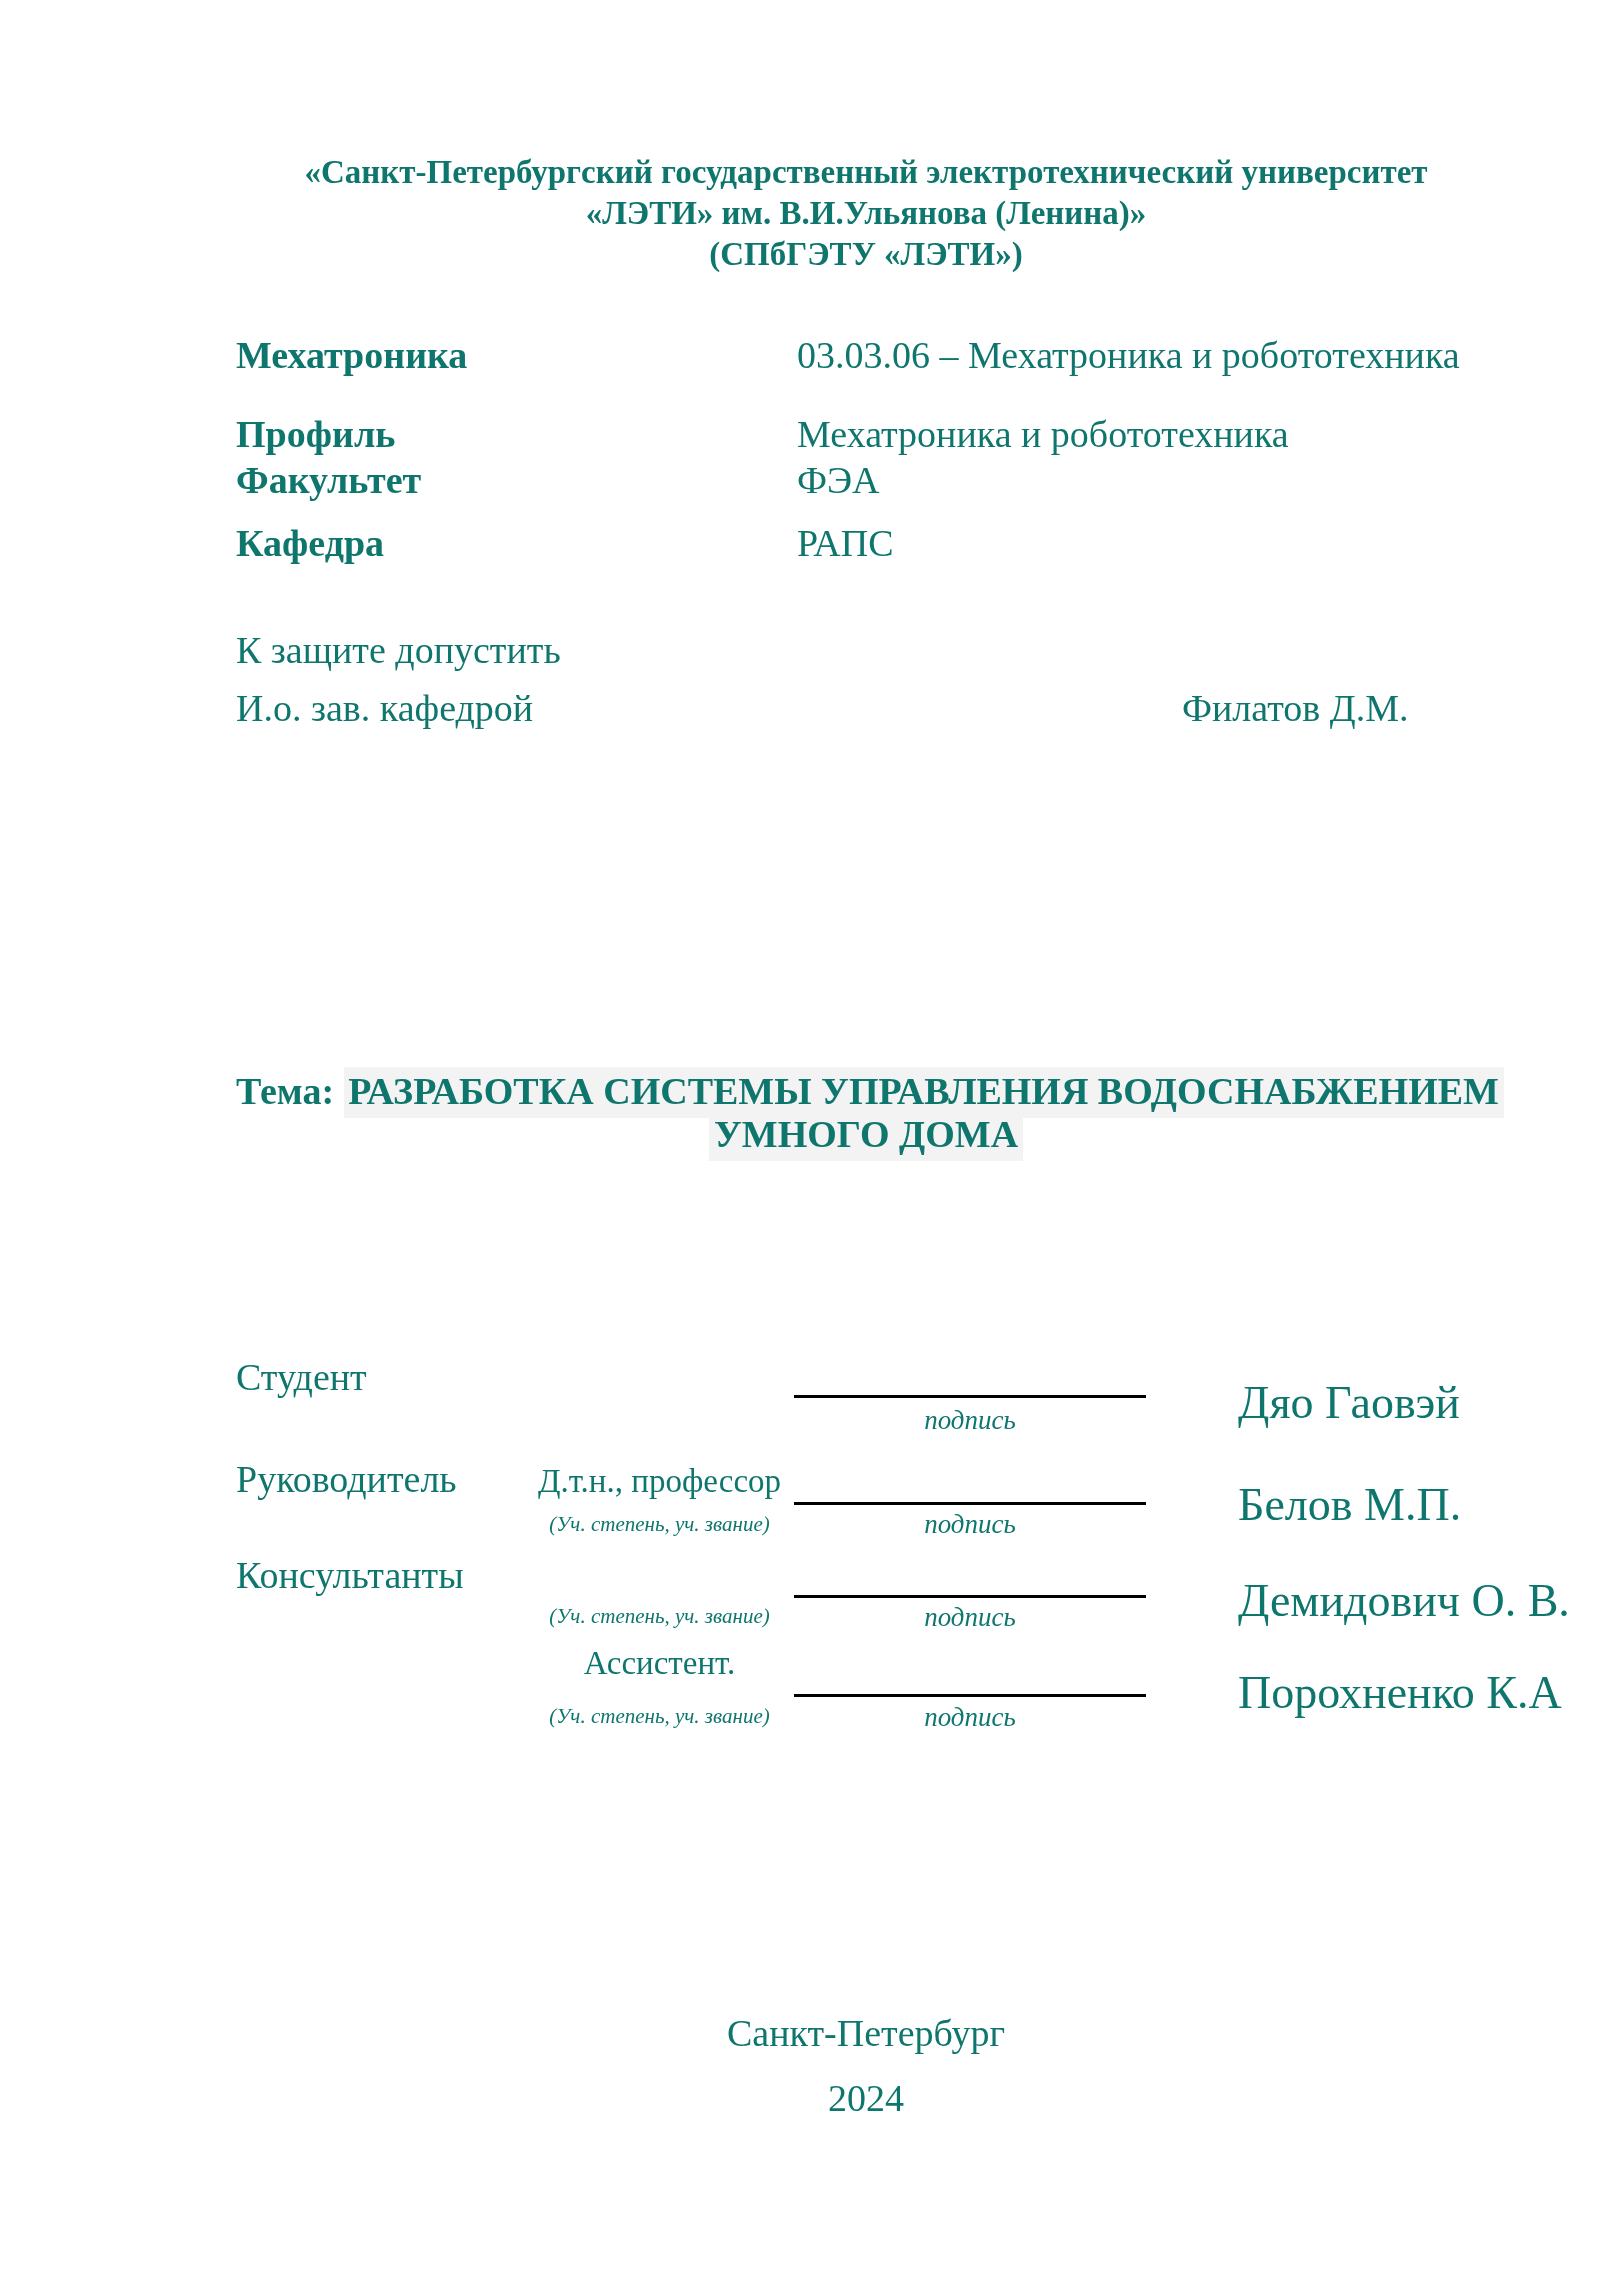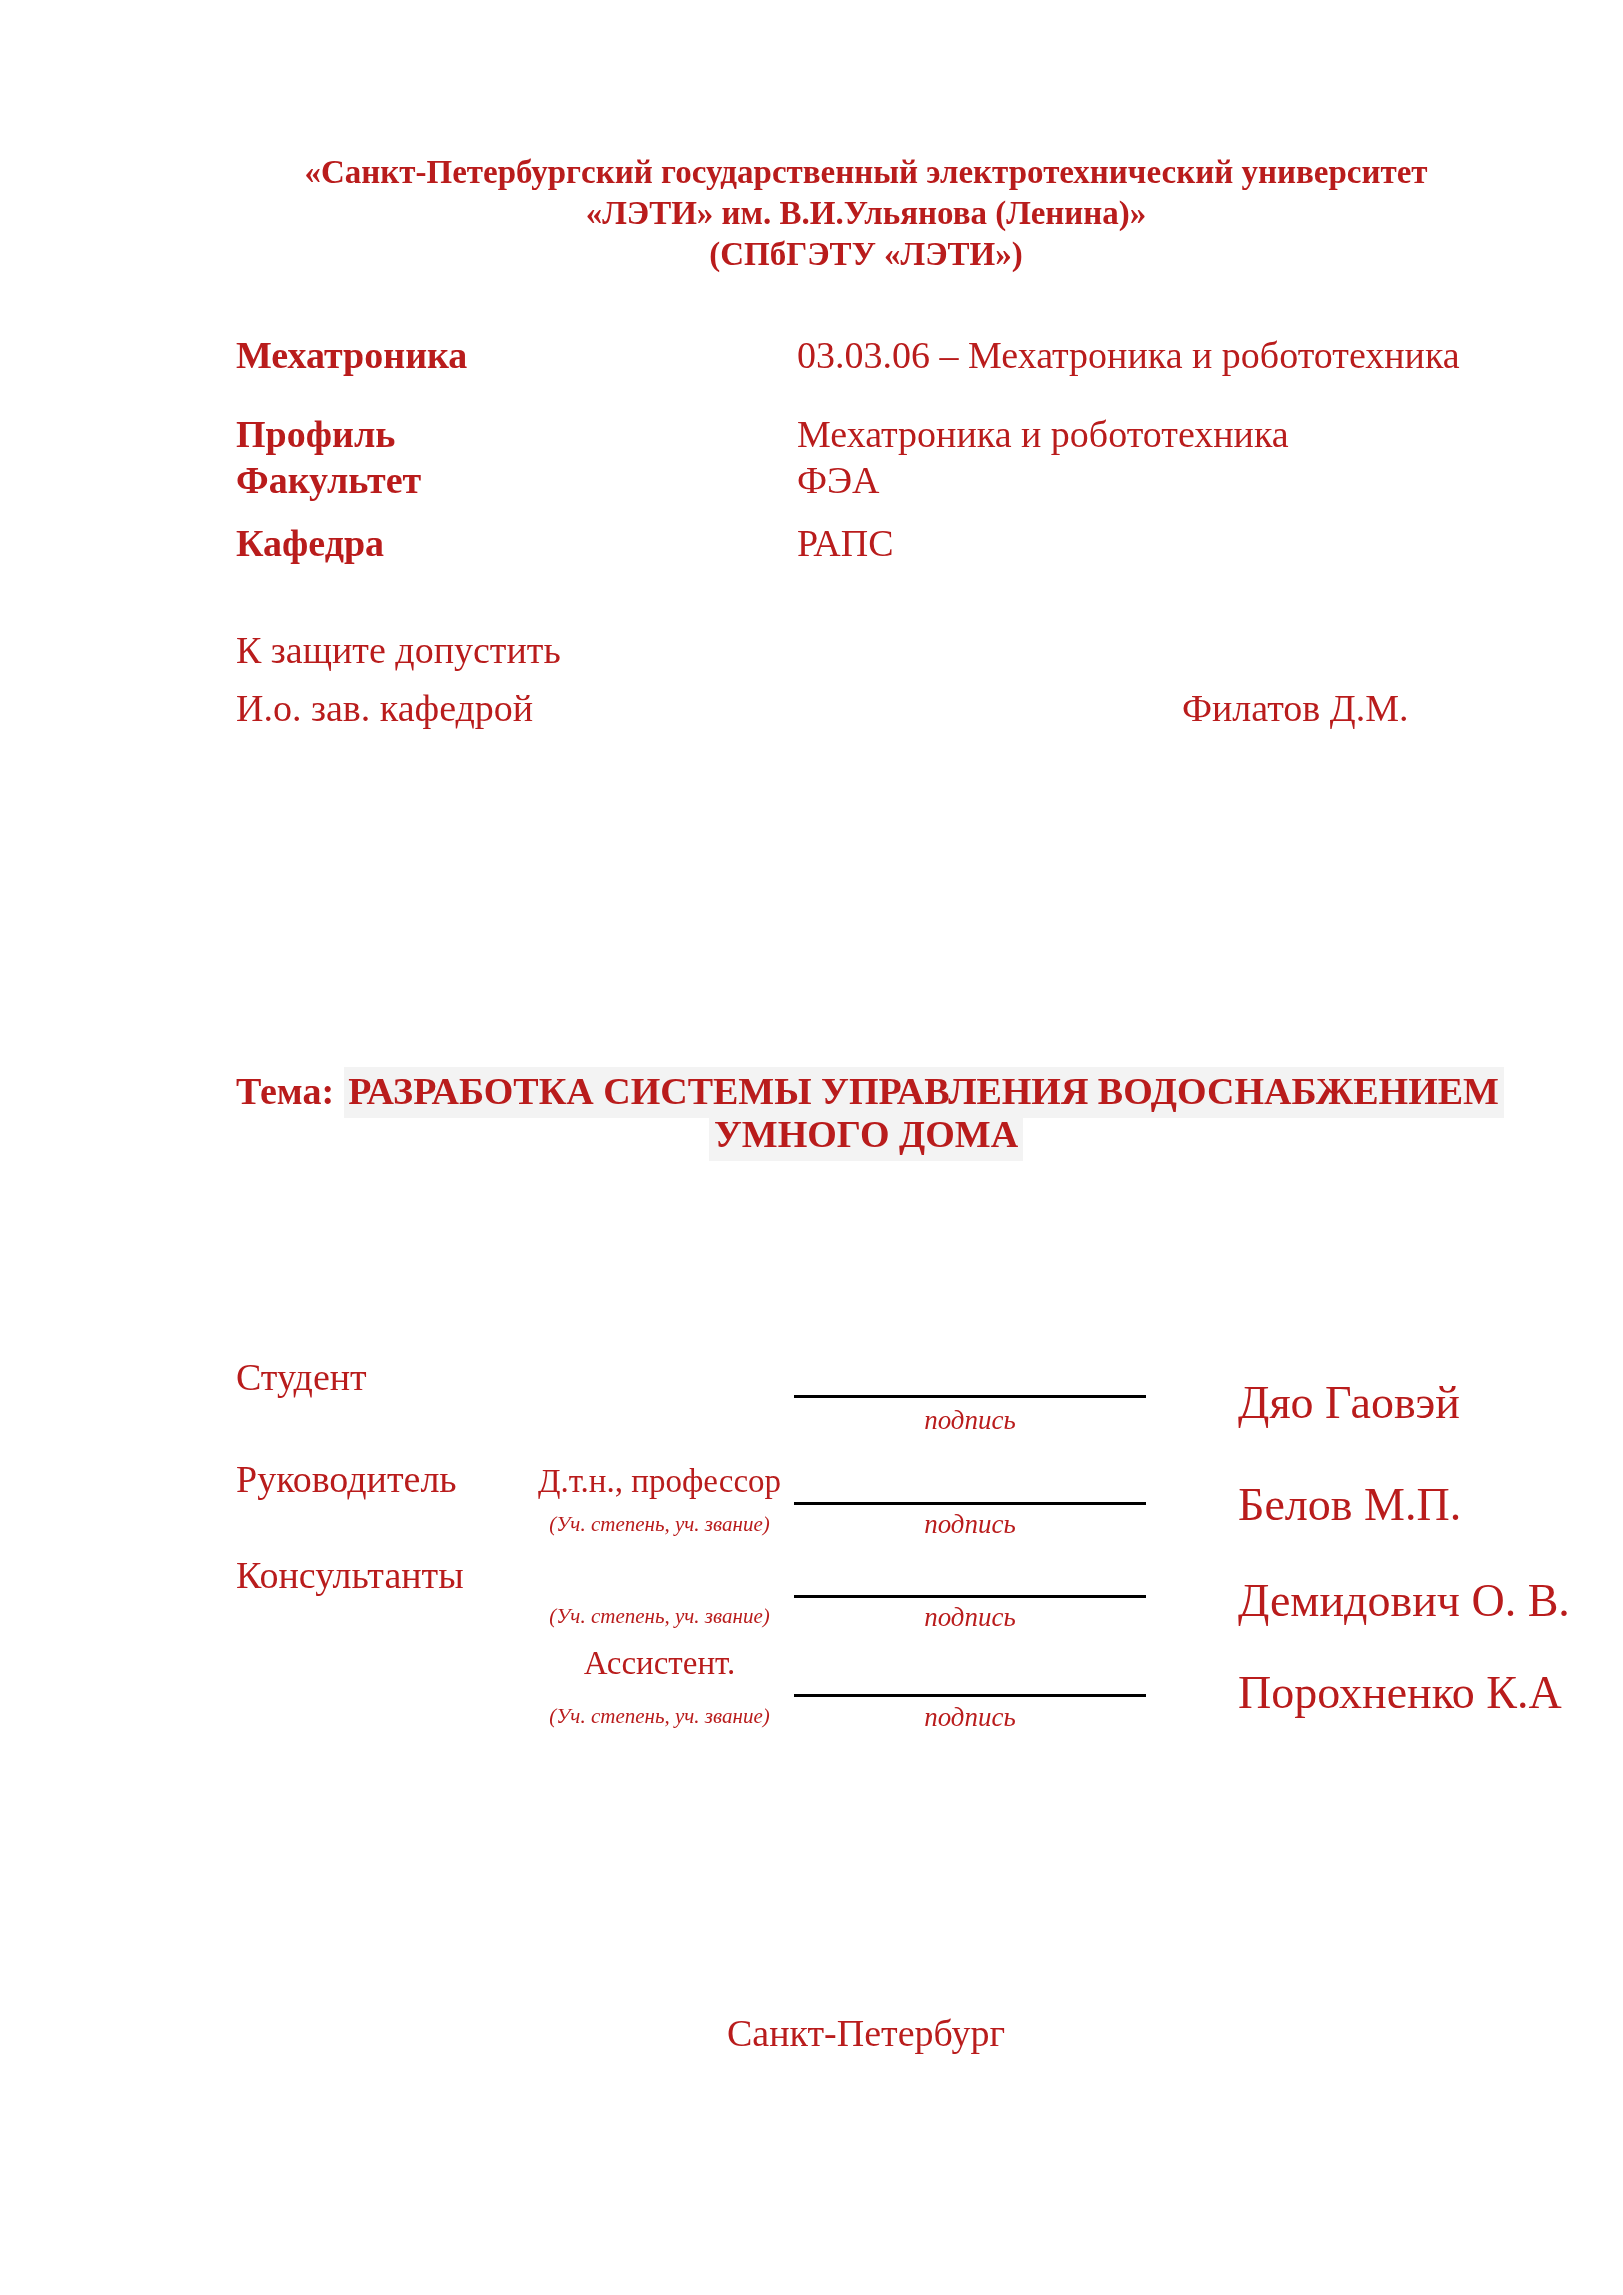--- a/index.html
+++ b/index.html
@@ -1,21 +1,21 @@
 <!DOCTYPE html>
 <html style="font-size:12.6px"><head>
 <meta charset="utf-8">
 <style>
   html,body{margin:0;padding:0;background:#e8e8e8;}
   .page{
     position:relative;
     width:1623px;height:2295px;
     background:#ffffff;
     font-family:"Liberation Serif","DejaVu Serif",serif;
-    color:#b91c1c;
+    color:#0f766e;
     overflow:hidden;
   }
   .abs{position:absolute;}
   
   .uni-header{
     left:236px;top:152px;width:1260px;
     text-align:center;
     font-weight:bold;
     font-size:33px;line-height:41px;
     white-space:nowrap;
@@ -100,15 +100,16 @@
   <div class="abs sig-caption" style="top:1602px">подпись</div>
   <div class="abs sig-name" style="top:1553px">Демидович О. В.</div>
 
   <div class="abs sig-degree" style="top:1645px">Ассистент.</div>
   <div class="abs sig-name" style="top:1645px">Порохненко К.А</div>
   <div class="abs sig-line" style="top:1694px"></div>
   <div class="abs deg-caption" style="top:1704px">(Уч. степень, уч. звание)</div>
   <div class="abs sig-caption" style="top:1702px">подпись</div>
 
   <div class="abs footer-city">Санкт-Петербург</div>
+  <div class="abs footer-year">2024</div>
 
 </div>
 
 
 </body></html>

